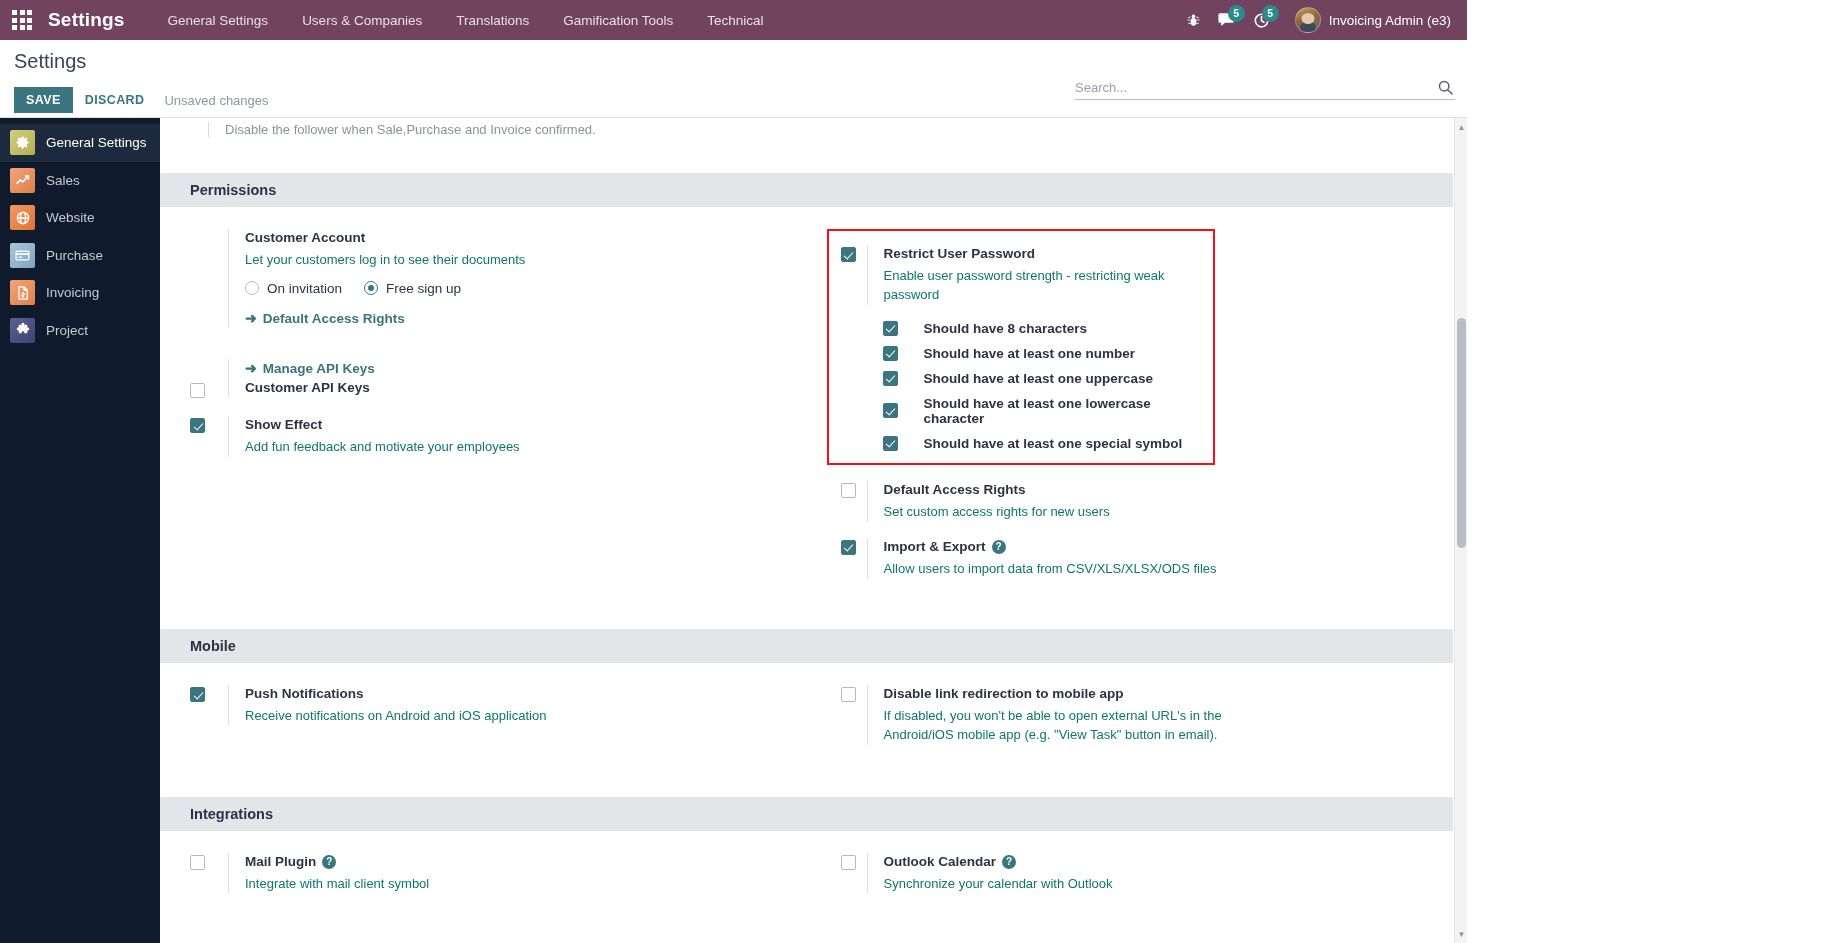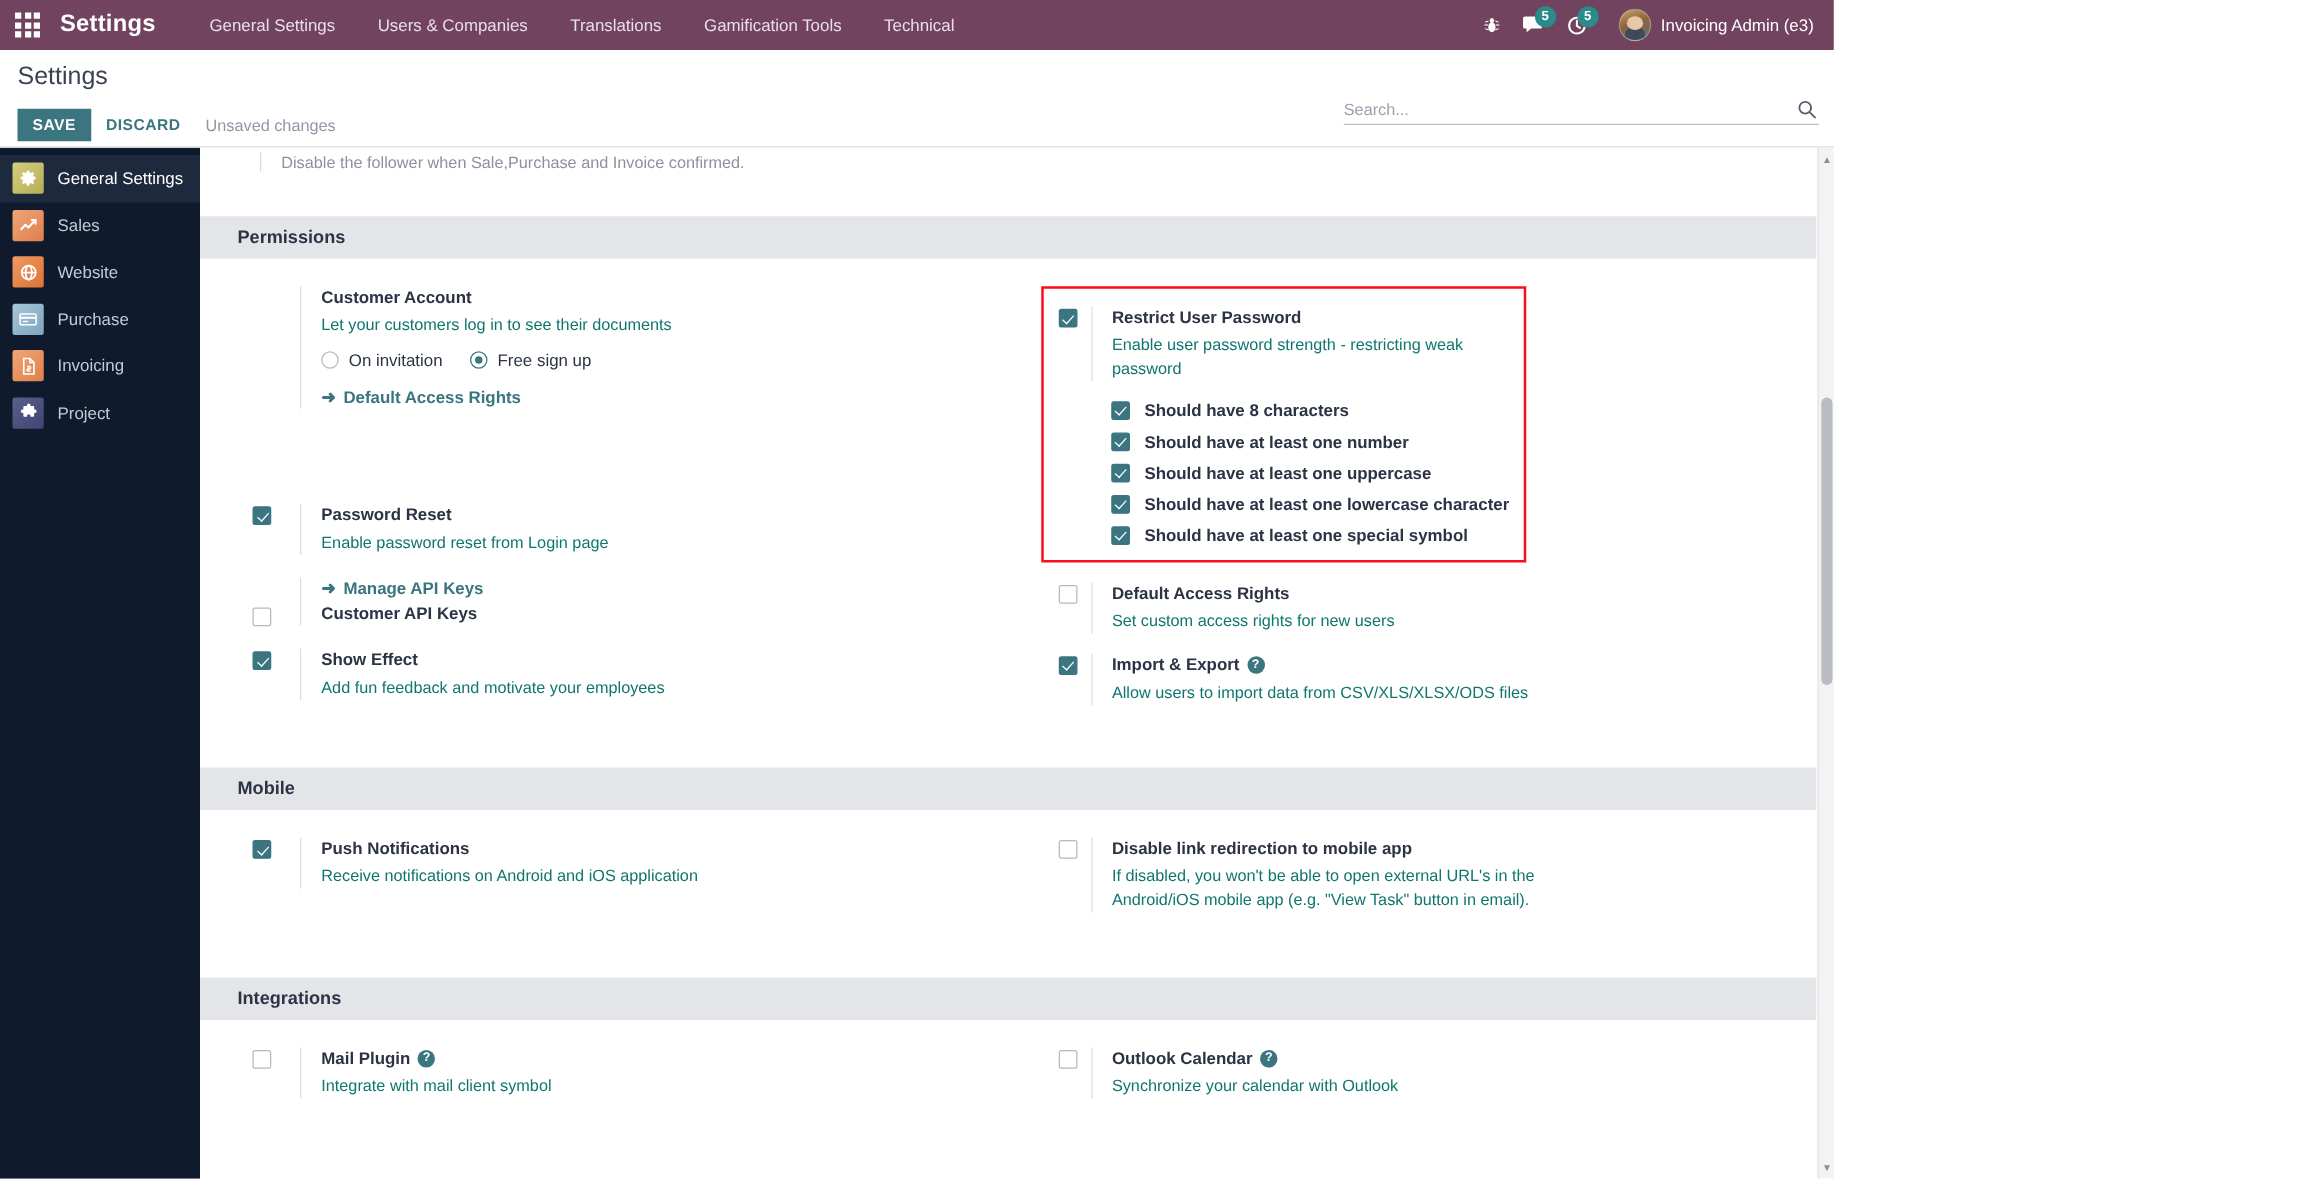--- a/index.html
+++ b/index.html
@@ -128,21 +128,21 @@
   }
   .scroll-inner { position: absolute; inset: 0; padding-right: 14px; }
   .leftover-txt { color: #8b919d; font-size: 13px; padding-left: 0; }
   .leftover-row { display: flex; padding-left: 48px; }
   .leftover-bar { width: 1px; background: #d8dade; margin-right: 16px; }
 
   .sec-header {
     background: #e3e5e9; color: #2c3345; font-size: 14.5px; font-weight: bold;
     padding: 9px 0 9px 30px; margin: 0 0 0 0;
   }
-  .sec-body { padding: 22px 0 10px 12px; }
+  .sec-body { padding: 22px 0 10px 0; }
   .grid2 { display: flex; }
   .col { width: 50%; padding-left: 30px; }
   .col.right { padding-left: 22px; }
 
   .setting {
     display: flex; align-items: flex-start; margin-bottom: 18px; position: relative;
   }
   .setting .cbx-cell { width: 38px; flex: 0 0 38px; padding-top: 2px; display: flex; justify-content: flex-start; }
   .setting .txt-cell { border-left: 1px solid #dcdee2; padding-left: 16px; flex: 1; }
   .s-title { font-size: 13.5px; font-weight: bold; color: #2c3345; line-height: 1.35; display: flex; align-items: center; gap: 6px;}
@@ -184,21 +184,21 @@
     justify-content: center; cursor: pointer; line-height: 1; flex: 0 0 14px;
   }
 
   
   .hl-box {
     border: 2px solid #fc0d1b; position: relative; margin-left: -2px;
     padding: 14px 0 12px 0; margin-bottom: 16px; width: 388px;
   }
   .hl-box .setting { margin-bottom: 0; }
   .sub-list { margin: 16px 0 0 54px; }
-  .sub-item { display: flex; align-items: center; gap: 12px; margin-bottom: 10px; }
+  .sub-item { display: flex; align-items: center; gap: 26px; margin-bottom: 10px; }
   .sub-item:last-child { margin-bottom: 0; }
   .sub-lbl { font-size: 13.5px; color: #2c3345; font-weight: bold; }
 
   
   .scrollbar {
     position: absolute; right: 0; top: 0; bottom: 0; width: 13px;
     background: #f3f3f3; border-left: 1px solid #e4e4e4;
   }
   .sb-thumb {
     position: absolute; left: 2px; width: 9px; border-radius: 5px; background: #b9bcc2;
@@ -384,29 +384,20 @@
                   </div>
                   <div style="margin-top:13px;">
                     <a class="link">
                       <span class="arrow-ico">➜</span>
                       <span>Default Access Rights</span>
                     </a>
                   </div>
                 </div>
               </div>
 
-              <div class="setting" style="margin-top:76px;">
-                <div class="cbx-cell">
-                  <span class="cbx on"></span>
-                </div>
-                <div class="txt-cell">
-                  <div class="s-title">Password Reset</div>
-                  <div class="s-desc">Enable password reset from Login page</div>
-                </div>
-              </div>
 
               <div class="setting" style="margin-bottom:18px;">
                 <div class="cbx-cell" style="padding-top:24px;">
                   <span class="cbx"></span>
                 </div>
                 <div class="txt-cell">
                   <div style="margin-bottom:2px;">
                     <a class="link">
                       <span class="arrow-ico">➜</span>
                       <span>Manage API Keys</span>

